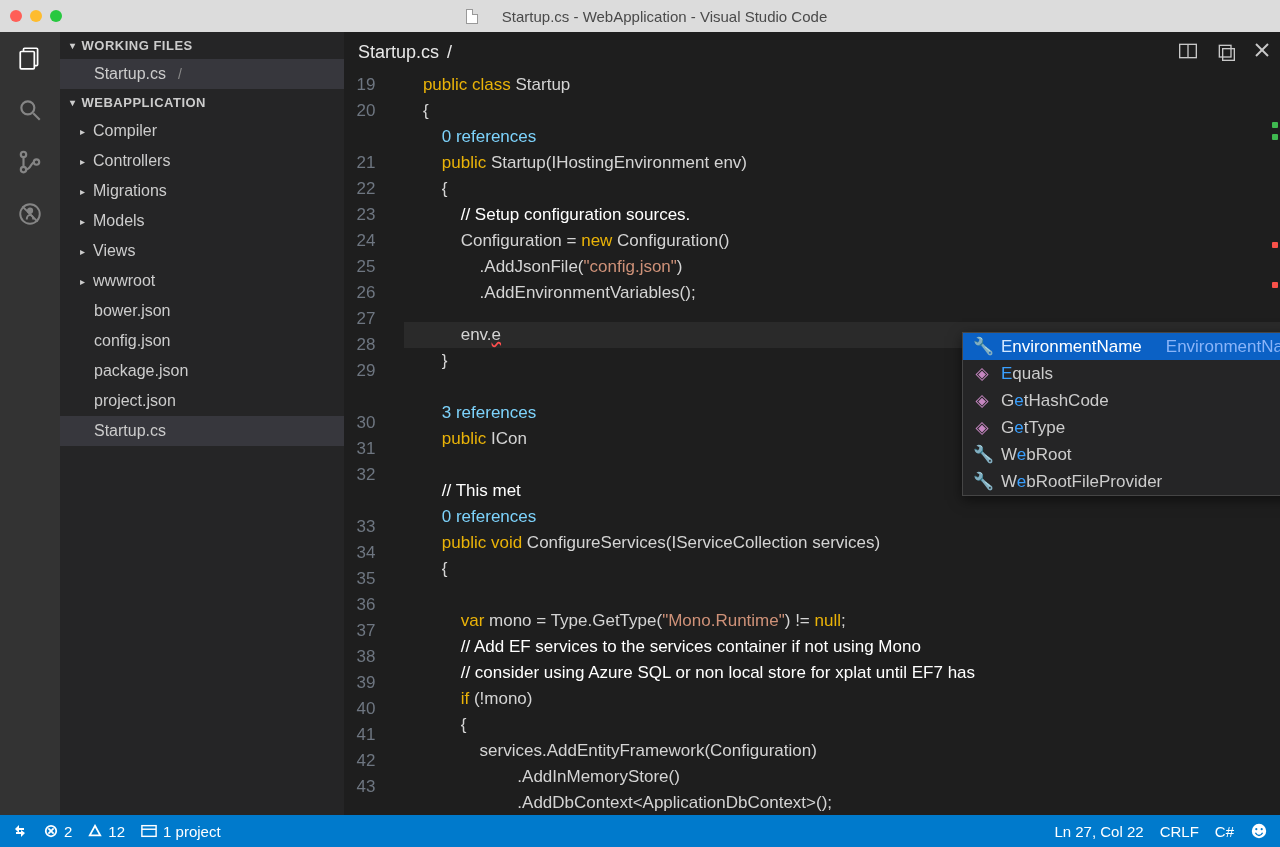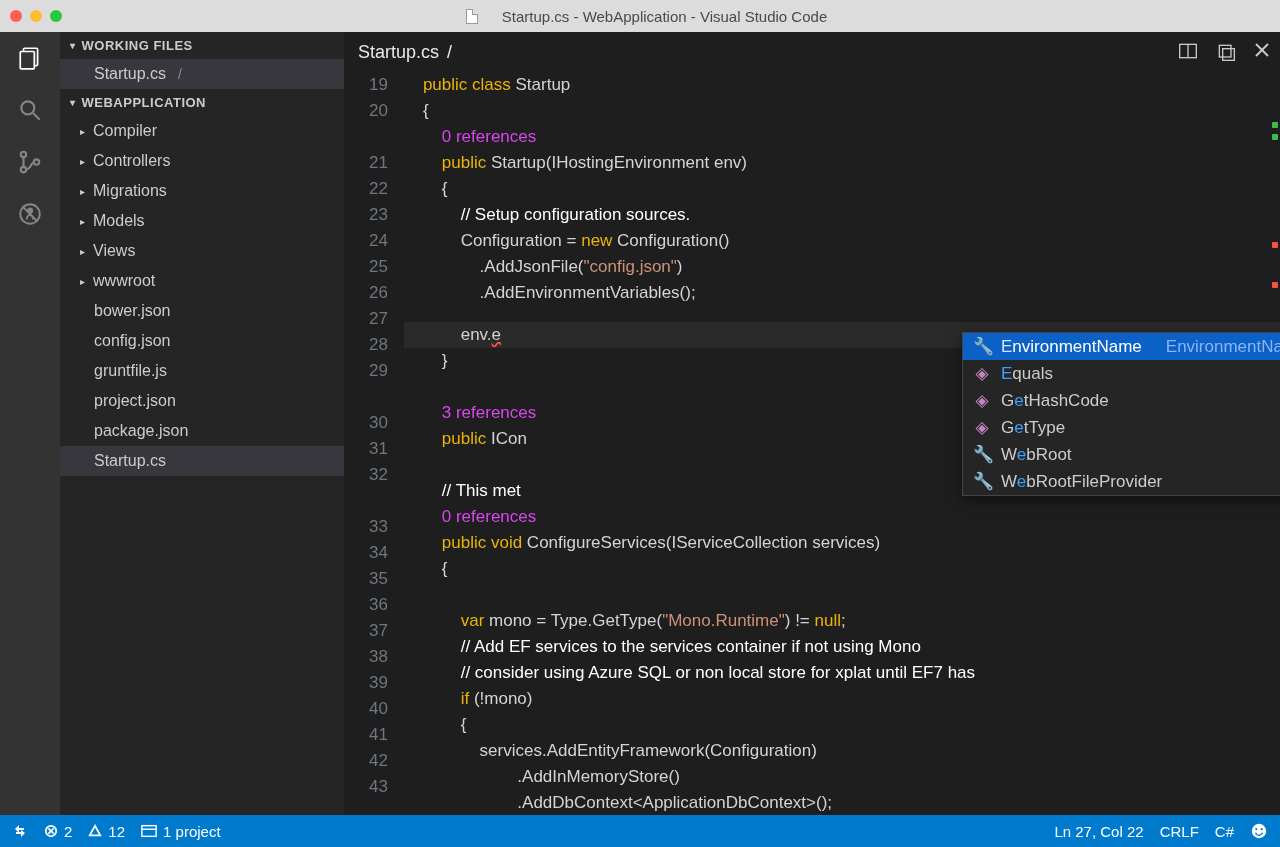--- a/index.html
+++ b/index.html
@@ -23,23 +23,23 @@
 .item.selected { background:#37373d; }
 .item .hint { color:#8a8a8a; font-size:14px; margin-left:4px;}
 .item .arrow{font-size:10px;color:#ccc;}
 .editor { flex:1; background:#1e1e1e; display:flex; flex-direction:column; position:relative; }
 .tabbar { height:40px; display:flex; align-items:center; padding:0 14px; color:#e8e8e8; position:relative;}
 .tabbar .tabname{font-size:18px;}
 .tabbar .dirty{color:#e8e8e8; margin-left:8px; font-size:18px;}
 .tabbar .actions{position:absolute; right:10px; display:flex; gap:18px; color:#c8c8c8;}
 .tabbar .actions span{cursor:pointer;}
 .code { flex:1; display:flex; font-family: Menlo, Consolas, monospace; font-size:17px; line-height:26px; overflow:hidden; position:relative;}
-.gutter { width:60px; text-align:right; color:#6e7681; padding-right:16px; user-select:none;}
+.gutter { width:60px; text-align:center; color:#6e7681; padding-right:16px; user-select:none;}
 .codebody { flex:1; white-space:pre; color:#d4d4d4; position:relative;}
-.kw{color:#eab308;} .str{color:#ce9178;} .cm{color:#ffffff;} .ref{color:#d946ef;}
+.kw{color:#eab308;} .str{color:#ce9178;} .cm{color:#ffffff;} .ref{color:#7dd3fc;}
 .hlrow{background:#2a2a2a; display:inline-block; width:100%;margin-top:16px;}
 .intellisense{position:absolute; left:618px; top:300px; width:636px; background:#252526; border:1px solid #454545; font-family:Menlo,Consolas,monospace; font-size:17px; z-index:50; box-shadow:0 4px 12px rgba(0,0,0,.5);}
 .intel-row{display:flex; align-items:center; gap:10px; padding:3px 10px; color:#ccc; cursor:pointer;}
 .intel-row.sel{background:#0b61c5; color:#fff;}
 .intel-row .ic{width:18px; text-align:center; color:#c586c0;}
 .intel-row.sel .ic{color:#fff;}
 .intel-row .detail{margin-left:14px; color:#8ab4f8;}
 .intel-row .hl{color:#3aa0ff;}
 .intel-row.sel .hl{color:#cfe6ff;}
 .minimap{position:absolute; right:0; top:0; width:14px; height:100%;}
@@ -139,27 +139,24 @@
           <span class="arrow">▸</span>
           <span>wwwroot</span>
         </div>
         <div class="item">
           <span>bower.json</span>
         </div>
         <div class="item">
           <span>config.json</span>
         </div>
         <div class="item">
-          <span>gruntfile.js</span>
+          <span>package.json</span>
         </div>
         <div class="item">
           <span>project.json</span>
-        </div>
-        <div class="item">
-          <span>package.json</span>
         </div>
         <div class="item selected">
           <span>Startup.cs</span>
         </div>
       </div>
   </div>
 
   <div class="editor">
     <div class="tabbar">
       <span class="tabname">Startup.cs</span>

